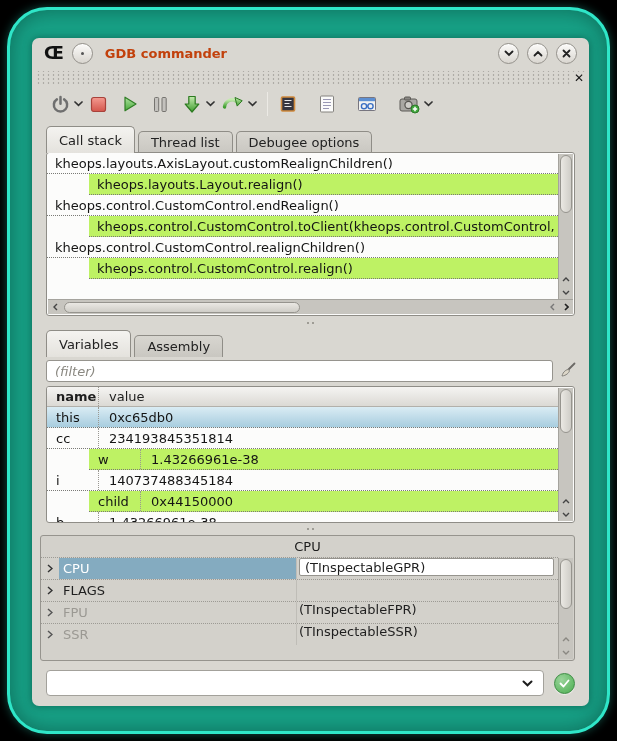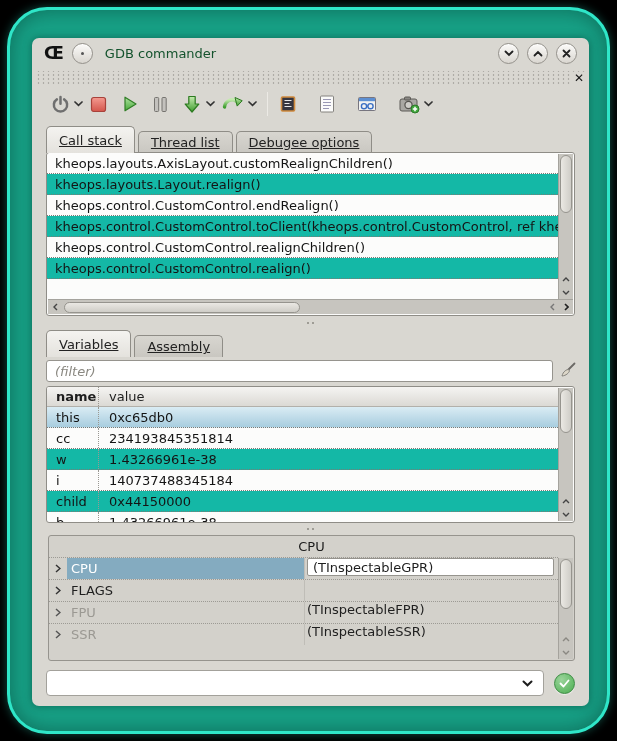--- a/index.html
+++ b/index.html
@@ -11,48 +11,48 @@
 
   .window { position:absolute; left:22px; top:28px; width:557px; height:668px;
     background:#d9d7d1; border-radius:7px; box-shadow:0 0 9px rgba(0,30,24,.45); font-size:13px; color:#1c1c1c; }
 
   
   .titlebar { position:absolute; left:0; top:0; right:0; height:30px; display:flex; align-items:center; padding:0 12px; gap:8px; }
   .app-glyph { font-weight:bold; font-size:17px; line-height:1; color:#111; }
   .circle-btn { width:21px; height:21px; border-radius:50%;
     background:linear-gradient(#fcfbf9,#d9d6d0); border:1px solid #94918b;
     display:flex; align-items:center; justify-content:center; box-shadow:0 1px 1px rgba(255,255,255,.7) inset; }
-  .title-text { font-size:13px; color:#14532d; margin-left:4px; }
+  .title-text { font-size:13px; color:#c2410c; margin-left:4px;font-weight:bold; }
   .win-controls { margin-left:auto; display:flex; gap:8px; }
 
   
   .dock-strip { position:absolute; left:3px; right:3px; top:33px; height:14px;
     background-image: radial-gradient(#aeaca6 1px, transparent 1.2px); background-size:5px 4px; background-position:1px 2px;
     display:flex; align-items:center; }
   .dock-close { margin-left:auto; font-weight:bold; font-size:12px; color:#141414; background:#d9d7d1; padding:0 2px; line-height:1; }
 
   
   .toolbar { position:absolute; left:0; right:0; top:48px; height:36px; display:flex; align-items:center; padding-left:16px; }
   .tbtn { height:26px; display:flex; align-items:center; justify-content:center; padding:0 3px; }
   .chev { display:flex; align-items:center; padding:0 4px 0 1px; }
   .tsep { width:1px; height:24px; background:#aeaca6; border-right:1px solid #eceae5; margin:0 8px 0 6px; }
   .tgap { width:8px; }
 
   
   .tabbar { position:absolute; left:14px; right:14px; display:flex; align-items:flex-end; height:27px; }
   .tab { padding:3px 12px 4px; border:1px solid #8f8d87; border-bottom:none; border-radius:5px 5px 0 0;
-    background:linear-gradient(#d8d6d0,#c9c7c1); margin-right:3px; font-size:13px; color:#222; height:22px;text-decoration:underline; }
+    background:linear-gradient(#d8d6d0,#c9c7c1); margin-right:3px; font-size:13px; color:#222; height:22px; }
   .tab.active { background:linear-gradient(#f4f3f0,#e4e2dd); height:27px; padding-top:6px; position:relative; z-index:2; }
 
   
   .panel { position:absolute; left:14px; right:14px; border:1px solid #8f8d87; border-radius:3px; background:#fcfcfb; overflow:hidden; }
   .thead { height:20px; background:linear-gradient(#f5f4f2,#dbd9d4); border-bottom:1px solid #b2b0aa;
     display:flex; align-items:center; font-size:13px; color:#1e1e1e; }
   .trow { height:21px; display:flex; align-items:center; border-bottom:1px dotted #7a7a76; font-size:13px; color:#141414; white-space:nowrap; overflow:hidden; }
-  .trow.odd { background:#14b8a6; }
+  .trow.odd { background:#bef264;margin-left:42px; }
   .trow.sel { background:linear-gradient(#daecf4,#a8cddf); }
   .cell-pad { padding-left:8px; }
 
   .namecol { width:52px; flex:none; border-right:1px dotted #9a9892; padding-left:9px; height:100%; display:flex; align-items:center; }
   .valcol { flex:1; padding-left:10px; overflow:hidden; white-space:nowrap; }
 
   
   .vscroll { position:absolute; top:1px; right:1px; width:15px; background:#c7c5bf; border-left:1px solid #a5a39d; }
   .vthumb { position:absolute; left:1px; right:1px; border:1px solid #96948e; border-radius:7px; background:linear-gradient(90deg,#eae8e3,#cfcdc7); }
   .sb-arrows-v { position:absolute; bottom:0; left:0; right:0; display:flex; flex-direction:column; align-items:center; }
@@ -64,21 +64,21 @@
   .splitter { position:absolute; left:14px; right:14px; height:7px; display:flex; align-items:center; justify-content:center; gap:3px; }
   .splitter i { width:2px; height:2px; border-radius:50%; background:#8a8881; display:block; }
 
   
   .filter-row { position:absolute; left:14px; right:12px; display:flex; align-items:center; gap:6px; }
   .filter-input { flex:1; height:22px; border:1px solid #96948e; border-radius:3px; background:#fff; padding:0 8px;
     font-family:"DejaVu Sans", sans-serif; font-size:13px; font-style:italic; color:#333; }
   .filter-input::placeholder { color:#8a8881; font-style:italic; }
 
   
-  .groupbox { position:absolute; left:16px; right:14px; border:1px solid #96948e; border-radius:3px; background:#d3d1cb; overflow:hidden; }
+  .groupbox { position:absolute; left:8px; right:14px; border:1px solid #96948e; border-radius:3px; background:#d3d1cb; overflow:hidden; }
   .gb-title { height:21px; display:flex; align-items:center; justify-content:center; font-size:13px; color:#1c1c1c; }
   .irow { height:22px; display:flex; align-items:center; border-top:1px dotted #9c9a94; font-size:13px; color:#1f1f1f; margin-right:16px; }
   .i-arrow { width:18px; flex:none; display:flex; justify-content:center; color:#333; }
   .i-name { width:238px; flex:none; height:100%; display:flex; align-items:center; padding-left:4px; border-right:1px solid #bfbdb7; }
   .i-name.sel { background:#84abc0; color:#fff; }
   .i-name.dis { color:#9b9993; }
   .i-val { flex:1; padding-left:2px; display:flex; align-items:flex-start; height:100%; }
   .i-field { flex:1; height:18px; margin-right:4px; background:#fff; border:1px solid #96948e; border-radius:2px; display:flex; align-items:center; padding-left:5px; }
 
   

